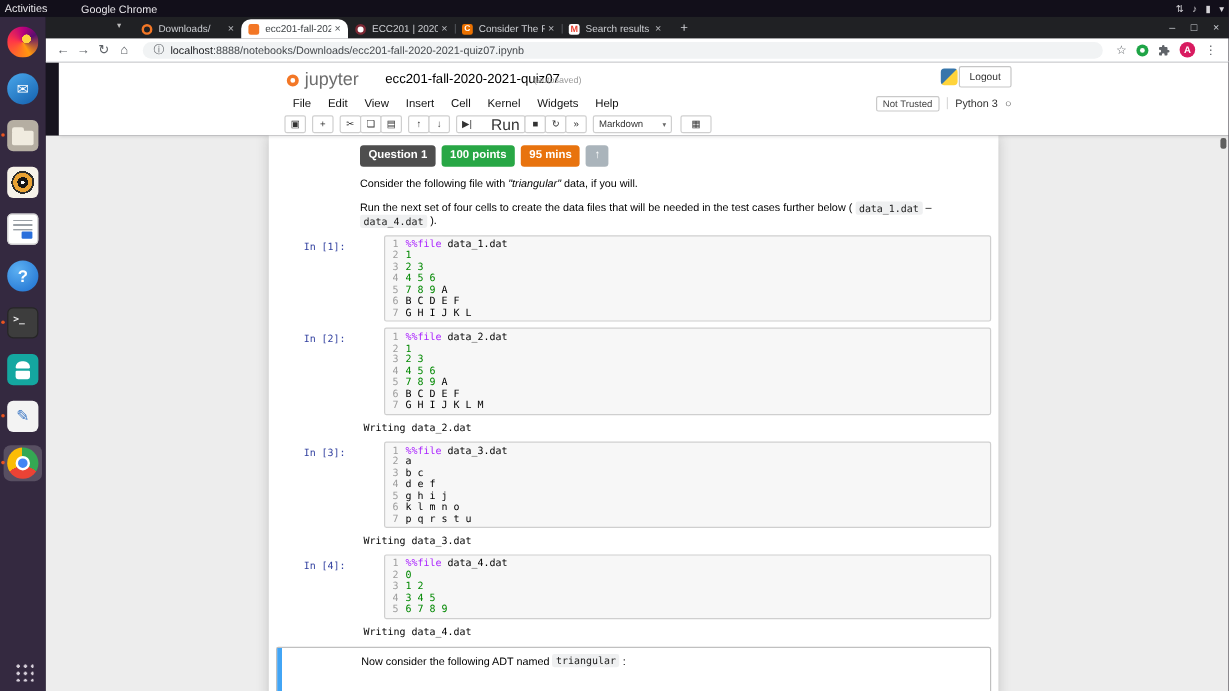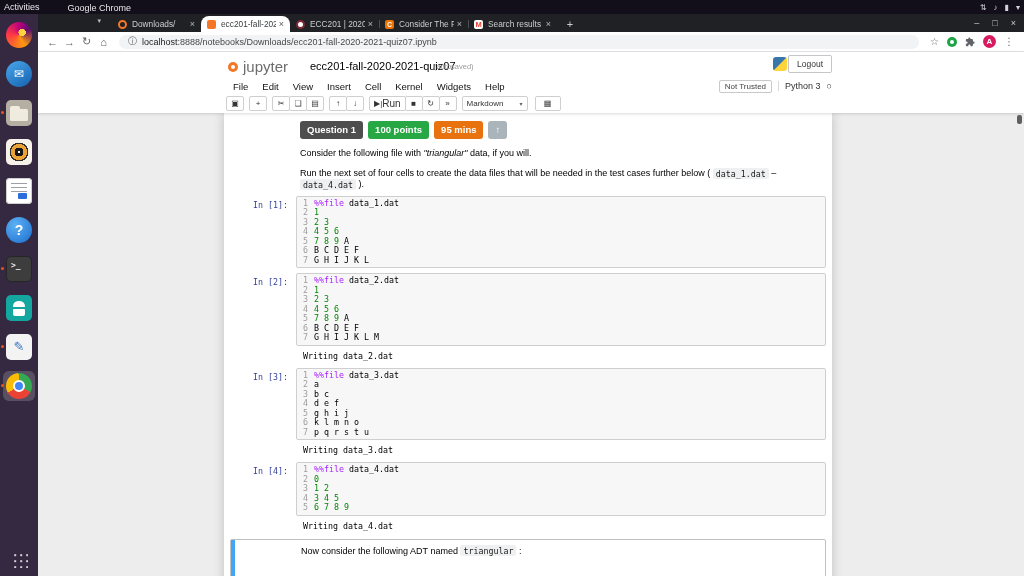--- a/index.html
+++ b/index.html
@@ -88,21 +88,21 @@
   .info-ic{color:#5f6368;font-size:9px;}
   .url-host{color:#202124;}
   .url-path{color:#45494d;}
   .act-ic{color:#5f6368;font-size:10px;margin:0 4px;flex:none;}
   .ext-green{width:10px;height:10px;border-radius:50%;background:#1ea446;position:relative;margin:0 4px;flex:none;}
   .ext-green::after{content:"";position:absolute;inset:3px;background:#fff;border-radius:50%;}
   .avatar{width:13px;height:13px;border-radius:50%;background:#d81b60;color:#fff;font-size:8px;font-weight:bold;
     text-align:center;line-height:13px;margin:0 4px;flex:none;}
 
   
-  #jheader{position:absolute;top:38px;left:0;right:0;height:61px;background:#fff;box-shadow:0 1px 3px rgba(0,0,0,.15);z-index:5;}
+  #jheader{position:absolute;top:38px;left:11px;right:0;height:61px;background:#fff;box-shadow:0 1px 3px rgba(0,0,0,.15);z-index:5;}
   .jinner{margin-left:186px;width:608px;position:relative;height:100%;}
   .jrow1{position:relative;height:27px;}
   .jlogo{position:absolute;left:4px;top:6px;display:flex;align-items:center;gap:5px;}
   .jlogo-ring{width:10px;height:10px;border:3px solid var(--jup-orange);border-radius:50%;}
   .jlogo-text{font-size:15px;color:#6d6d6d;}
   .jtitle{position:absolute;left:86px;top:8px;font-size:11px;color:#000;}
   .jautosaved{position:absolute;left:210px;top:10px;font-size:7.5px;color:#9b9b9b;}
   .python-logo{position:absolute;right:45px;top:5px;width:14px;height:14px;border-radius:3px;
     background:linear-gradient(135deg,#3776ab 49%,#ffd43b 51%);}
   .logout{position:absolute;right:0;top:3px;border:1px solid #c6c6c6;border-radius:2px;background:#fff;
@@ -113,38 +113,38 @@
   .trust-btn{border:1px solid #c9c9c9;border-radius:2px;font-size:8px;color:#444;padding:1px 5px;background:#fff;}
   .vsep{width:1px;height:10px;background:#d9d9d9;}
   .kernel-name{font-size:9px;color:#333;}
   .kernel-ind{font-size:9px;color:#333;}
   .jrow3{display:flex;align-items:center;gap:5px;padding:3px 0 0 2px;}
   .btn-group{display:flex;}
   .tbtn{height:15px;min-width:18px;background:#fff;border:1px solid #cfcfcf;border-radius:2px;font-size:8px;color:#333;
     display:flex;align-items:center;justify-content:center;padding:0 4px;margin-right:-1px;font-family:inherit;}
   .btn-group .tbtn:last-child{margin-right:0;}
   .tglyph{font-size:8px;line-height:1;}
-  .tlabel{margin-left:0;font-size:10px;}
+  .tlabel{margin-left:16px;font-size:13px;}
   .cell-type-select{height:15px;width:66px;border:1px solid #cfcfcf;border-radius:2px;background:#fff;font-size:8px;
     color:#333;display:flex;align-items:center;justify-content:space-between;padding:0 4px;}
   .sel-caret{font-size:6px;color:#666;}
 
   
   #jbody{position:absolute;top:99px;left:0;right:0;bottom:0;background:#ededed;overflow:hidden;}
   #container{margin-left:186px;width:608px;min-height:100%;background:#fff;
     box-shadow:0 0 10px rgba(60,60,60,.25);padding-top:3px;}
   #scroll-thumb{position:absolute;right:2px;top:101px;width:5px;height:9px;background:#5f5f5f;border-radius:2px;z-index:6;}
 
   .cell{margin:0 6px;padding-top:5px;position:relative;}
   .md-content{margin-left:66px;padding-left:4px;font-size:9px;color:#000;line-height:1.25;}
   .badge{display:inline-block;font-size:9.5px;font-weight:bold;color:#fff;padding:3px 7px;border-radius:3px;margin-right:5px;}
   .md-p{margin-top:9px;}
   .md-code{font-family:"DejaVu Sans Mono",monospace;font-size:8.3px;background:#eff0f1;padding:0.5px 3px;border-radius:2px;color:#1a1a1a;}
 
-  .input-row{display:flex;}
+  .input-row{display:flex;gap:24px;}
   .prompt{width:66px;flex:none;text-align:right;padding-right:8px;padding-top:4px;
     font-family:"DejaVu Sans Mono",monospace;font-size:8.3px;color:var(--prompt-blue);}
   .input-area{flex:1;border:1px solid #cfcfcf;border-radius:2px;background:#f7f7f7;padding:2px 0;}
   .codeline{display:flex;font-family:"DejaVu Sans Mono",monospace;font-size:8.3px;line-height:9.5px;}
   .ln{width:17px;flex:none;text-align:right;color:#9d9d9d;padding-right:6px;}
   .src{white-space:pre;color:#000;}
   .tok-magic{color:var(--magic-purple);}
   .tok-num{color:var(--num-green);}
   .tok-id{color:#000;}
   .output-row{display:flex;padding:4px 0 2px;}

